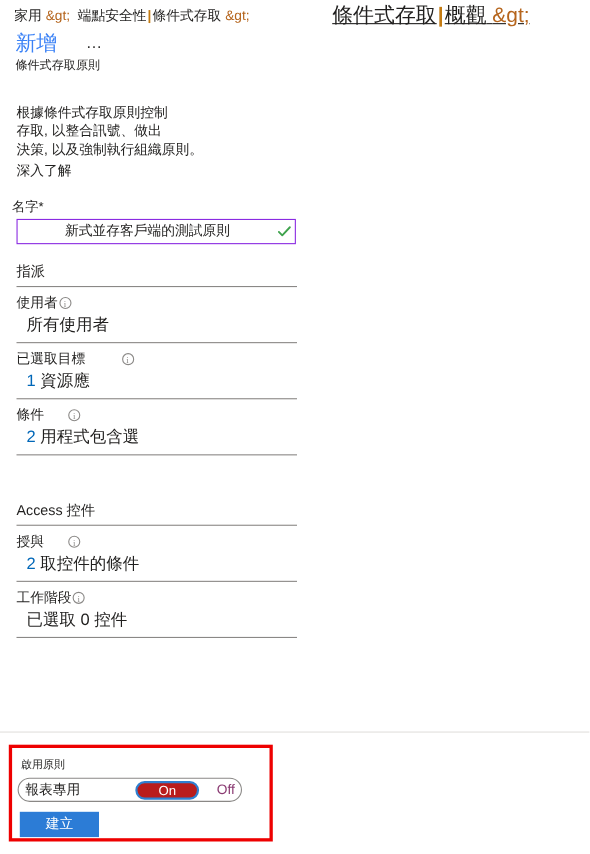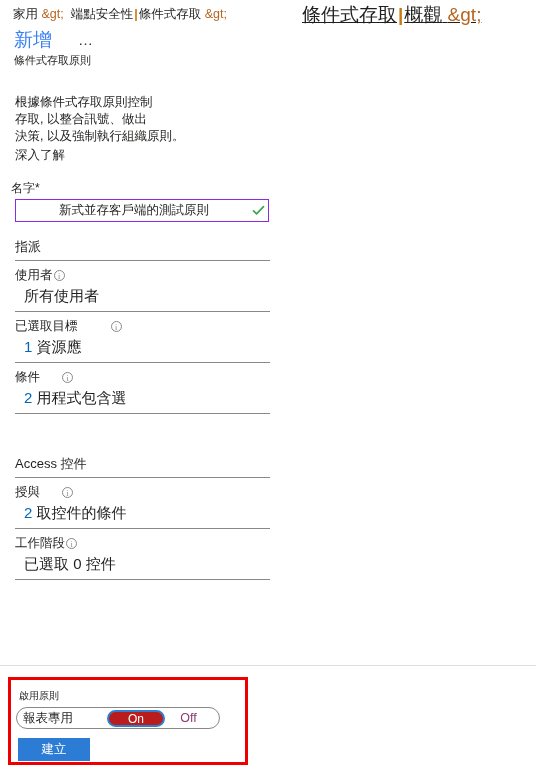--- a/index.html
+++ b/index.html
@@ -245,20 +245,21 @@
     left: 16px;
     top: 707px;
     width: 204px;
     height: 22px;
     border: 1px solid #8a8886;
     border-radius: 11px;
     box-sizing: border-box;
     background: #ffffff;
     display: flex;
     align-items: center;
+    gap: 16px;
   }
   .tg-opt {
     font-size: 12.5px;
     line-height: 20px;
     color: #201f1e;
     cursor: pointer;
     text-align: center;
     white-space: nowrap;
   }
   .tg-opt-report {

